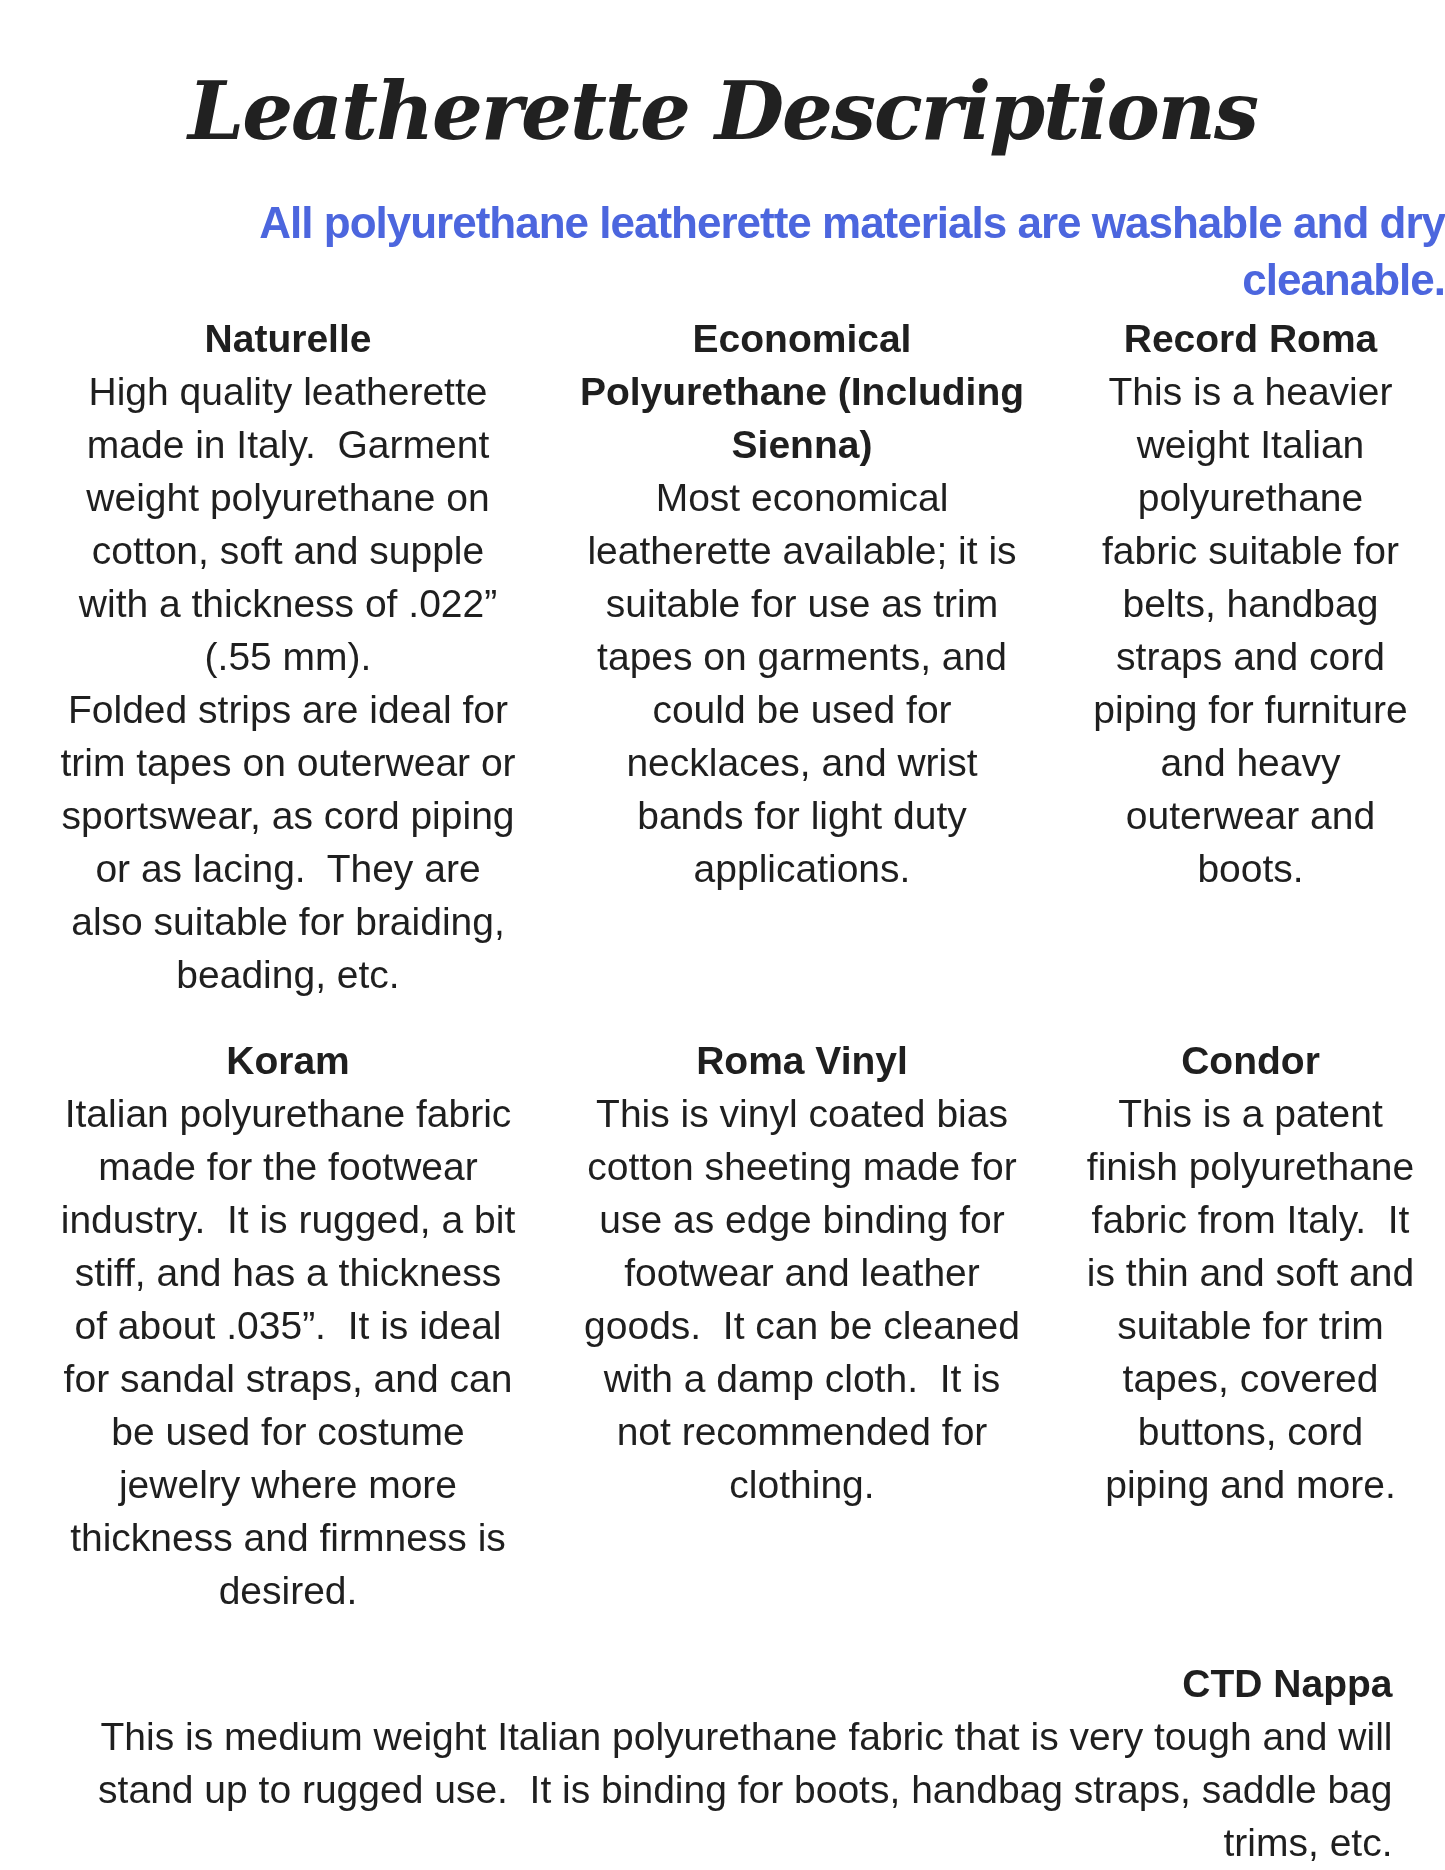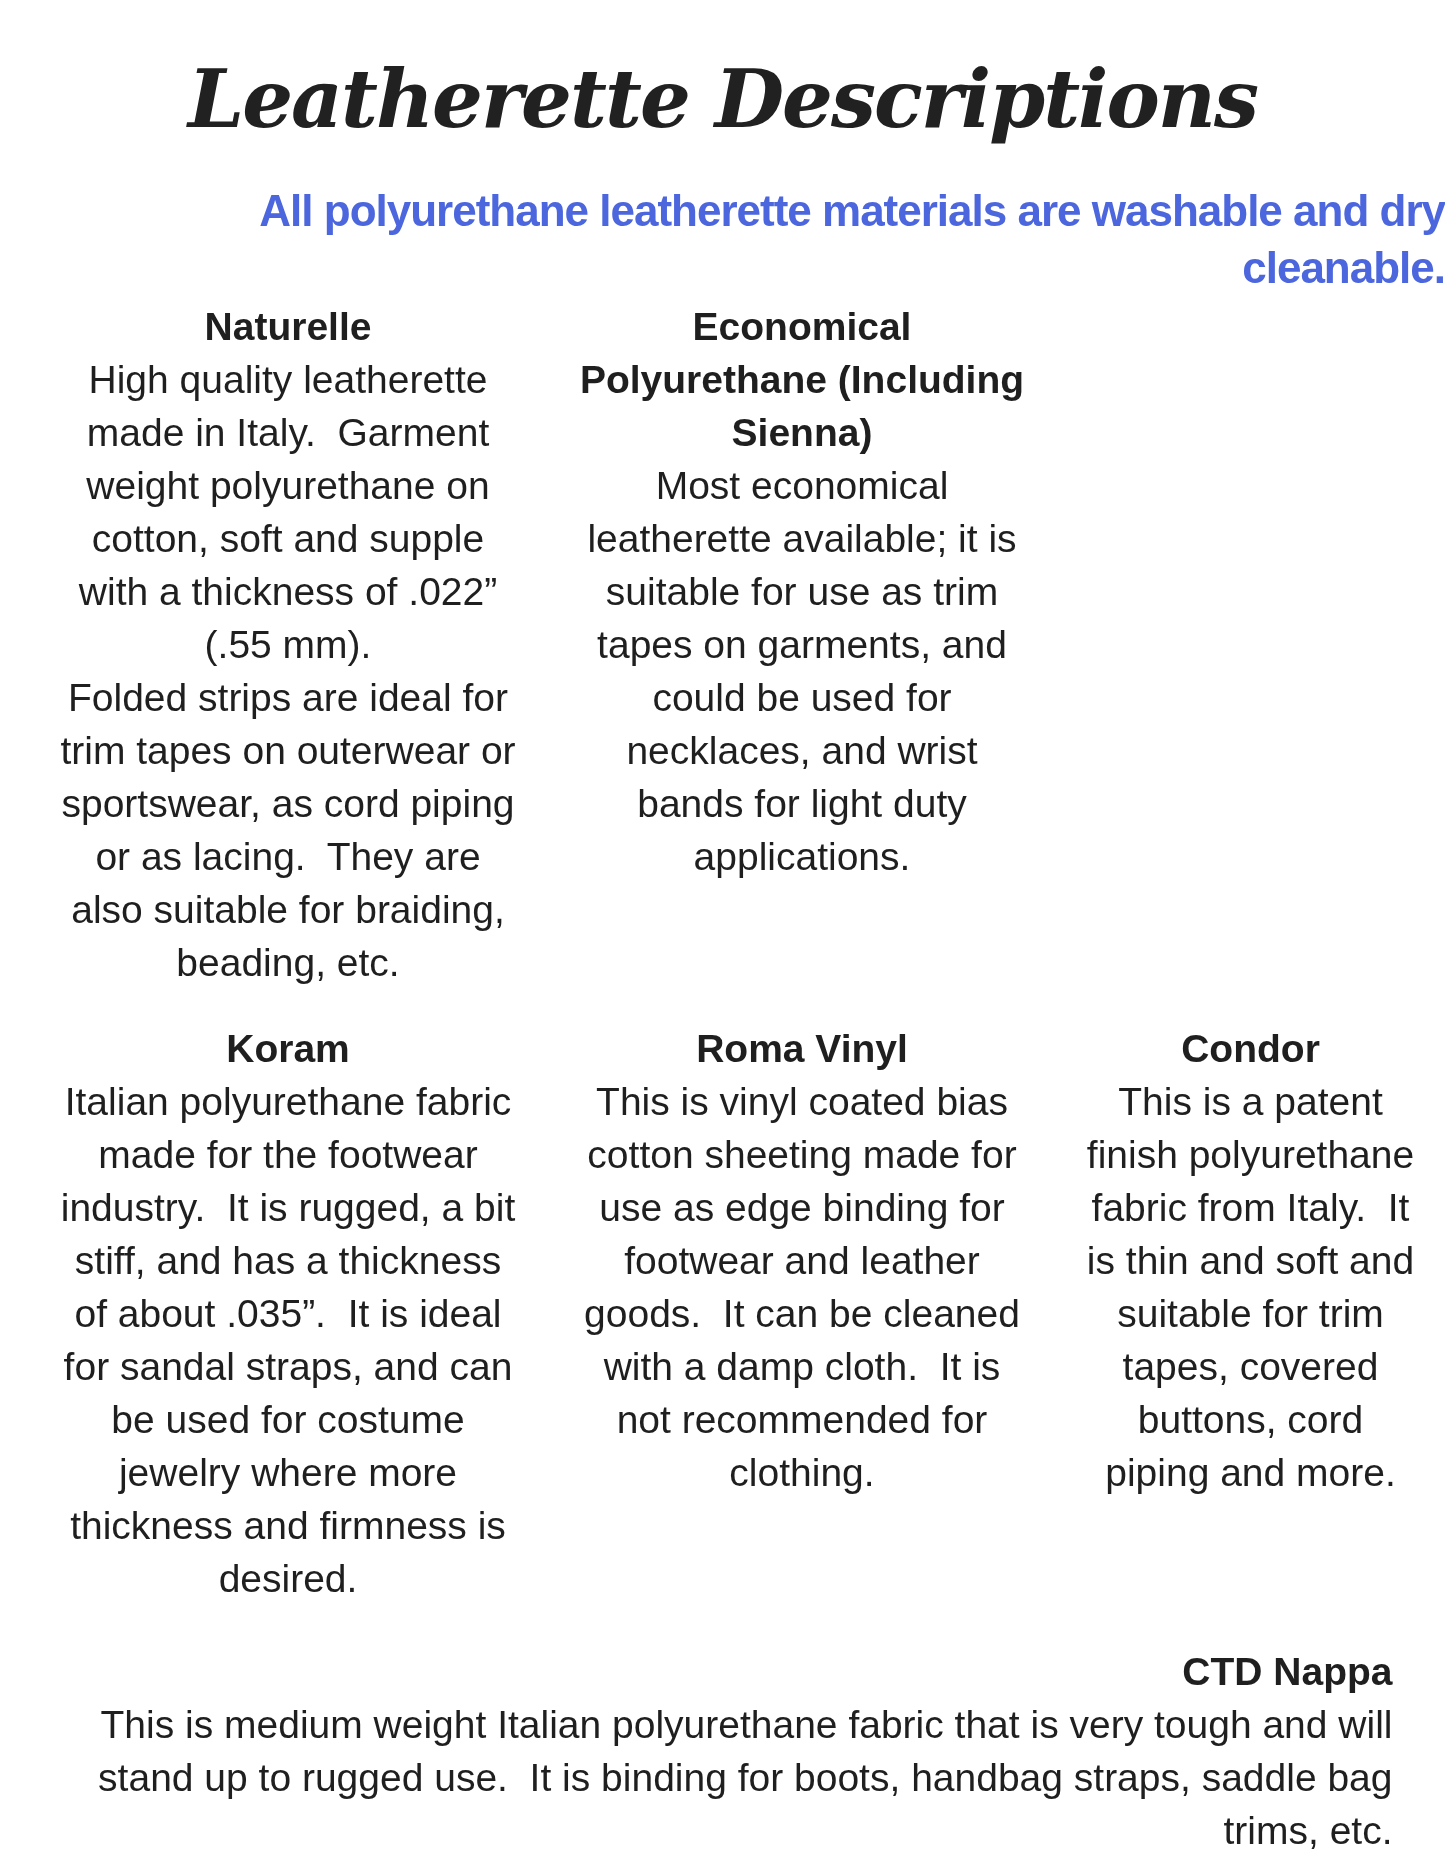--- a/index.html
+++ b/index.html
@@ -11,21 +11,21 @@
     width: 1445px;
     height: 1870px;
     overflow: hidden;
     font-family: "Liberation Sans", sans-serif;
     color: #1f1f1f;
   }
   .page {
     box-sizing: border-box;
     width: 1445px;
     height: 1870px;
-    padding-top: 44px;
+    padding-top: 56px;
   }
   .doc-title {
     margin: 0;
     text-align: center;
     font-family: "DejaVu Serif", serif;
     font-style: italic;
     font-weight: bold;
     font-size: 80px;
     line-height: 110px;
     letter-spacing: -2px;
@@ -94,20 +94,22 @@
       <p>High quality leatherette made in Italy.  Garment weight polyurethane on cotton, soft and supple with a thickness of .022” (.55 mm).
 Folded strips are ideal for trim tapes on outerwear or sportswear, as cord piping or as lacing.  They are also suitable for braiding, beading, etc.</p>
     </section>
 
     <section class="card">
       <h2>Economical Polyurethane (Including Sienna)</h2>
       <p>Most economical leatherette available; it is suitable for use as trim tapes on garments, and could be used for necklaces, and wrist bands for light duty applications.</p>
     </section>
 
     <section class="card">
+      <h2>Record Roma</h2>
+      <p>This is a heavier weight Italian polyurethane fabric suitable for belts, handbag straps and cord piping for furniture and heavy outerwear and boots.</p>
     </section>
 
     <section class="card">
       <h2>Koram</h2>
       <p>Italian polyurethane fabric made for the footwear industry.  It is rugged, a bit stiff, and has a thickness of about .035”.  It is ideal for sandal straps, and can be used for costume jewelry where more thickness and firmness is desired.</p>
     </section>
 
     <section class="card">
       <h2>Roma Vinyl</h2>
       <p>This is vinyl coated bias cotton sheeting made for use as edge binding for footwear and leather goods.  It can be cleaned with a damp cloth.  It is not recommended for clothing.</p>

